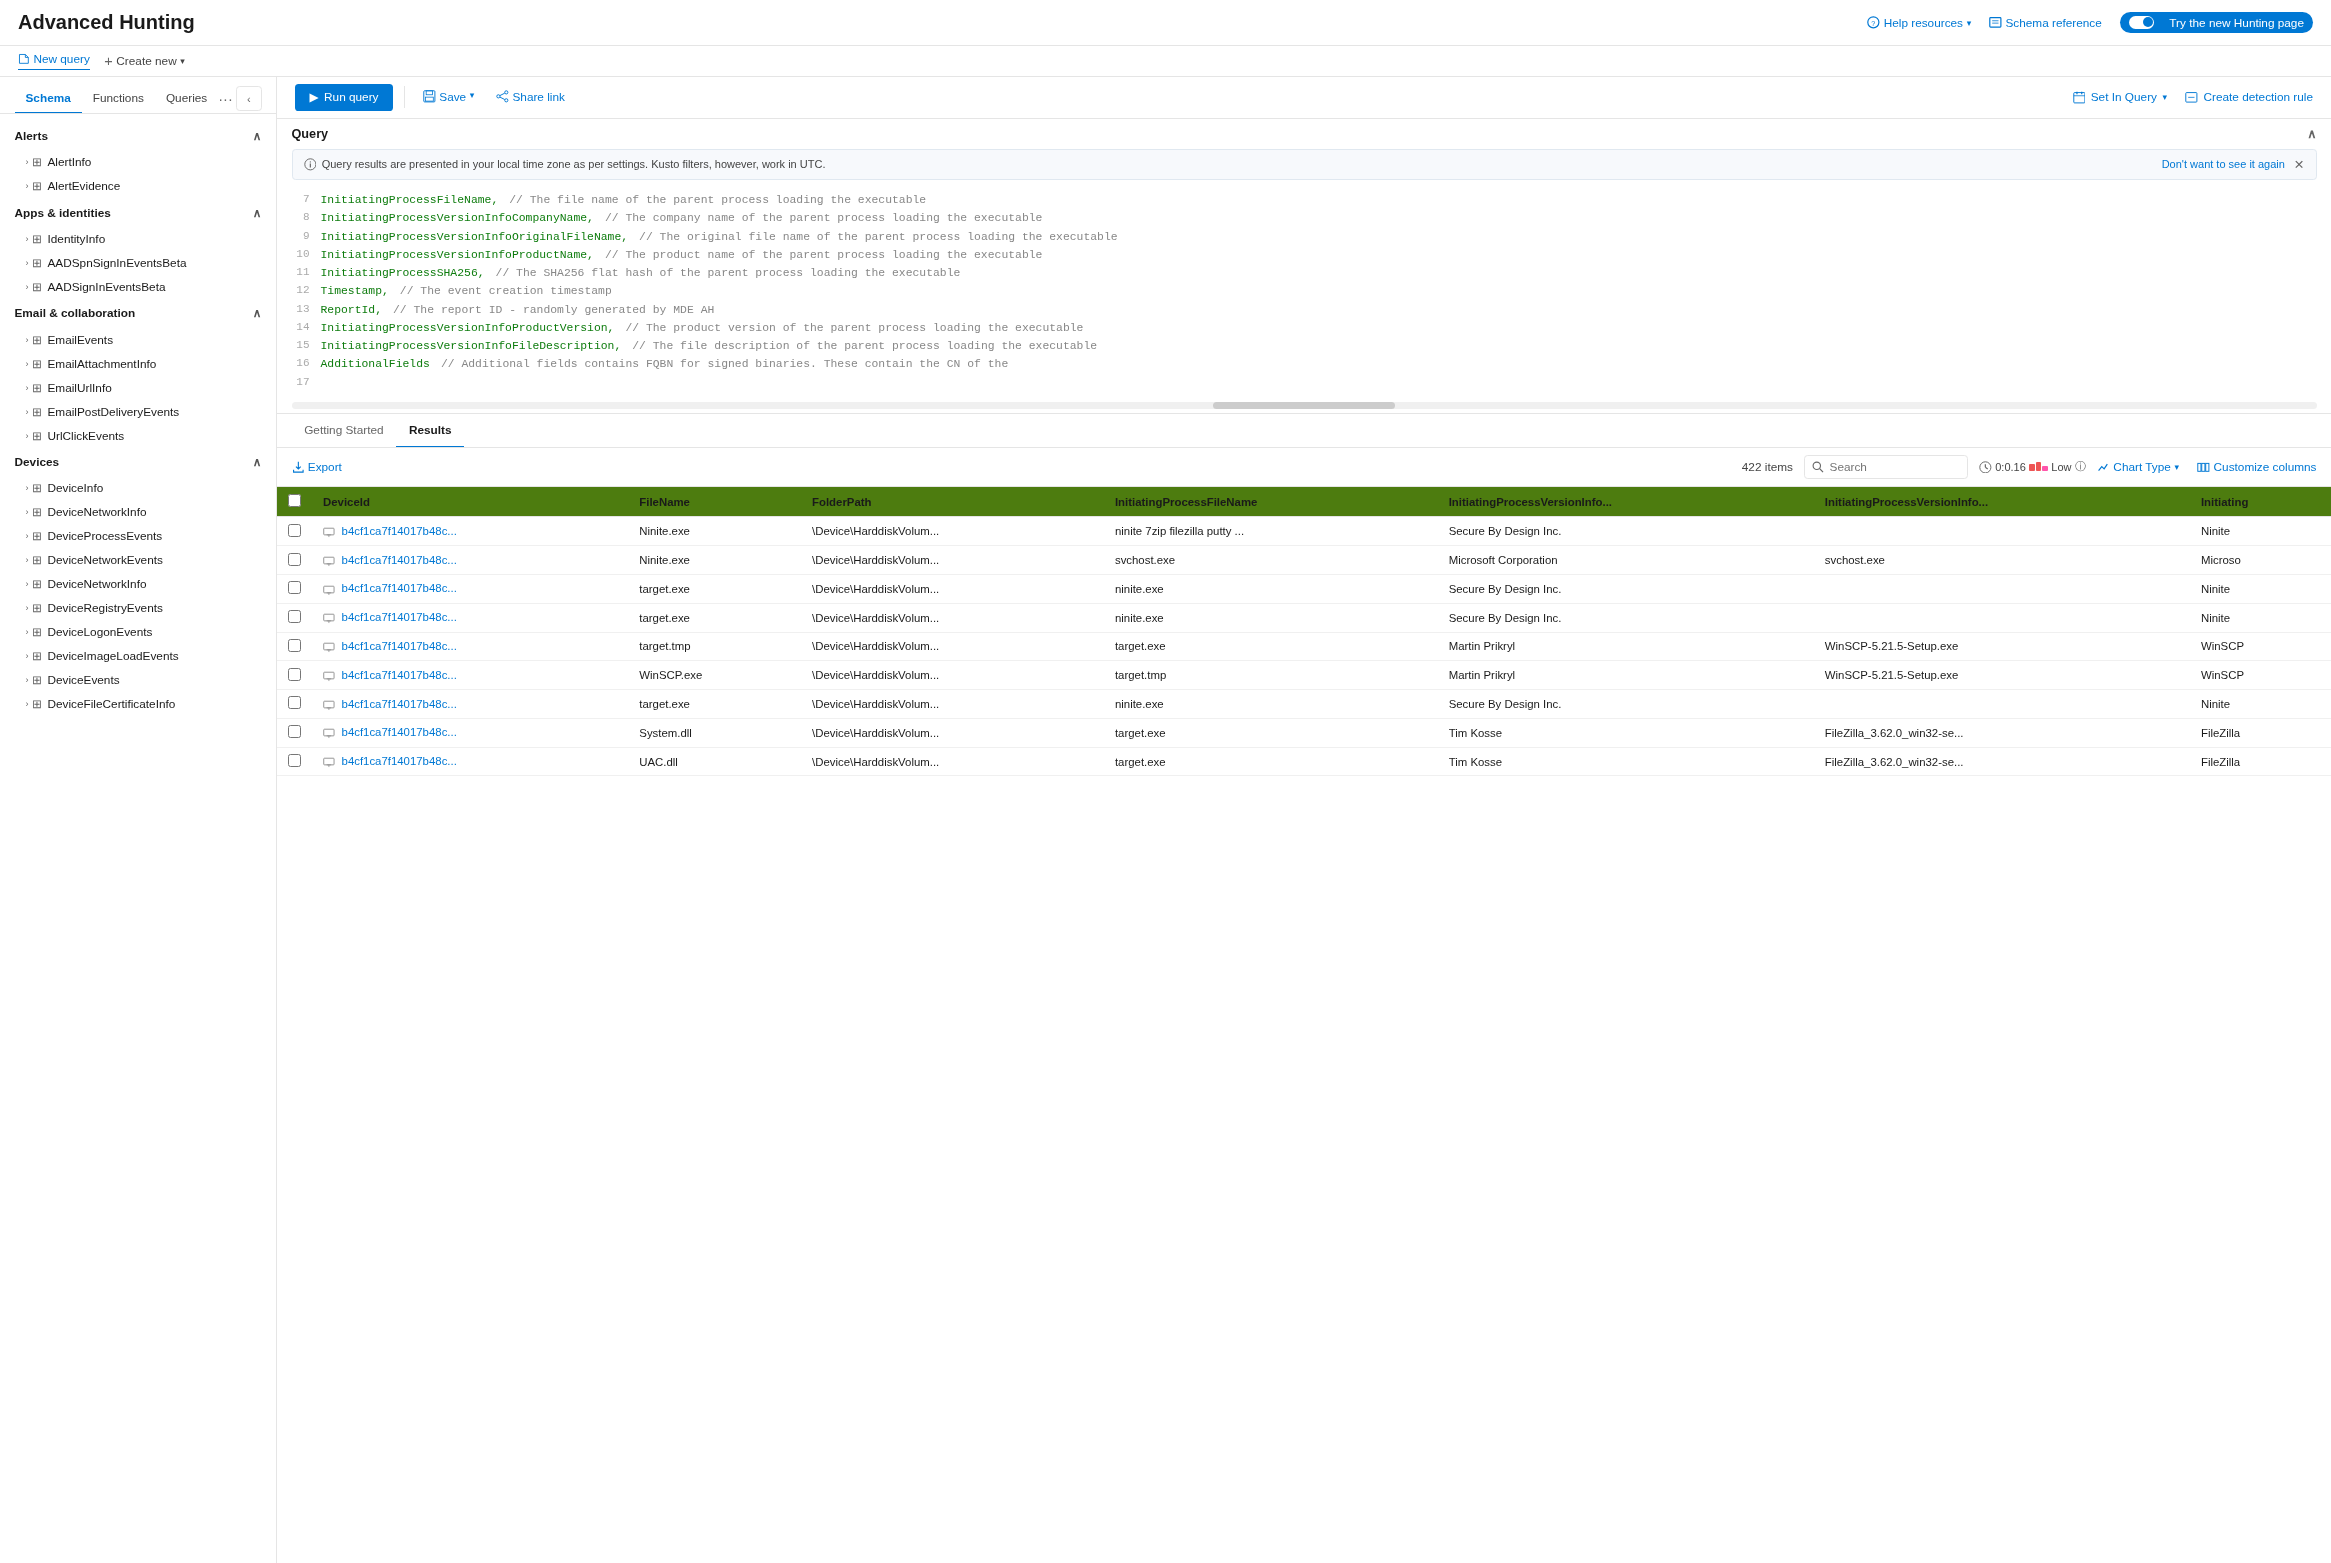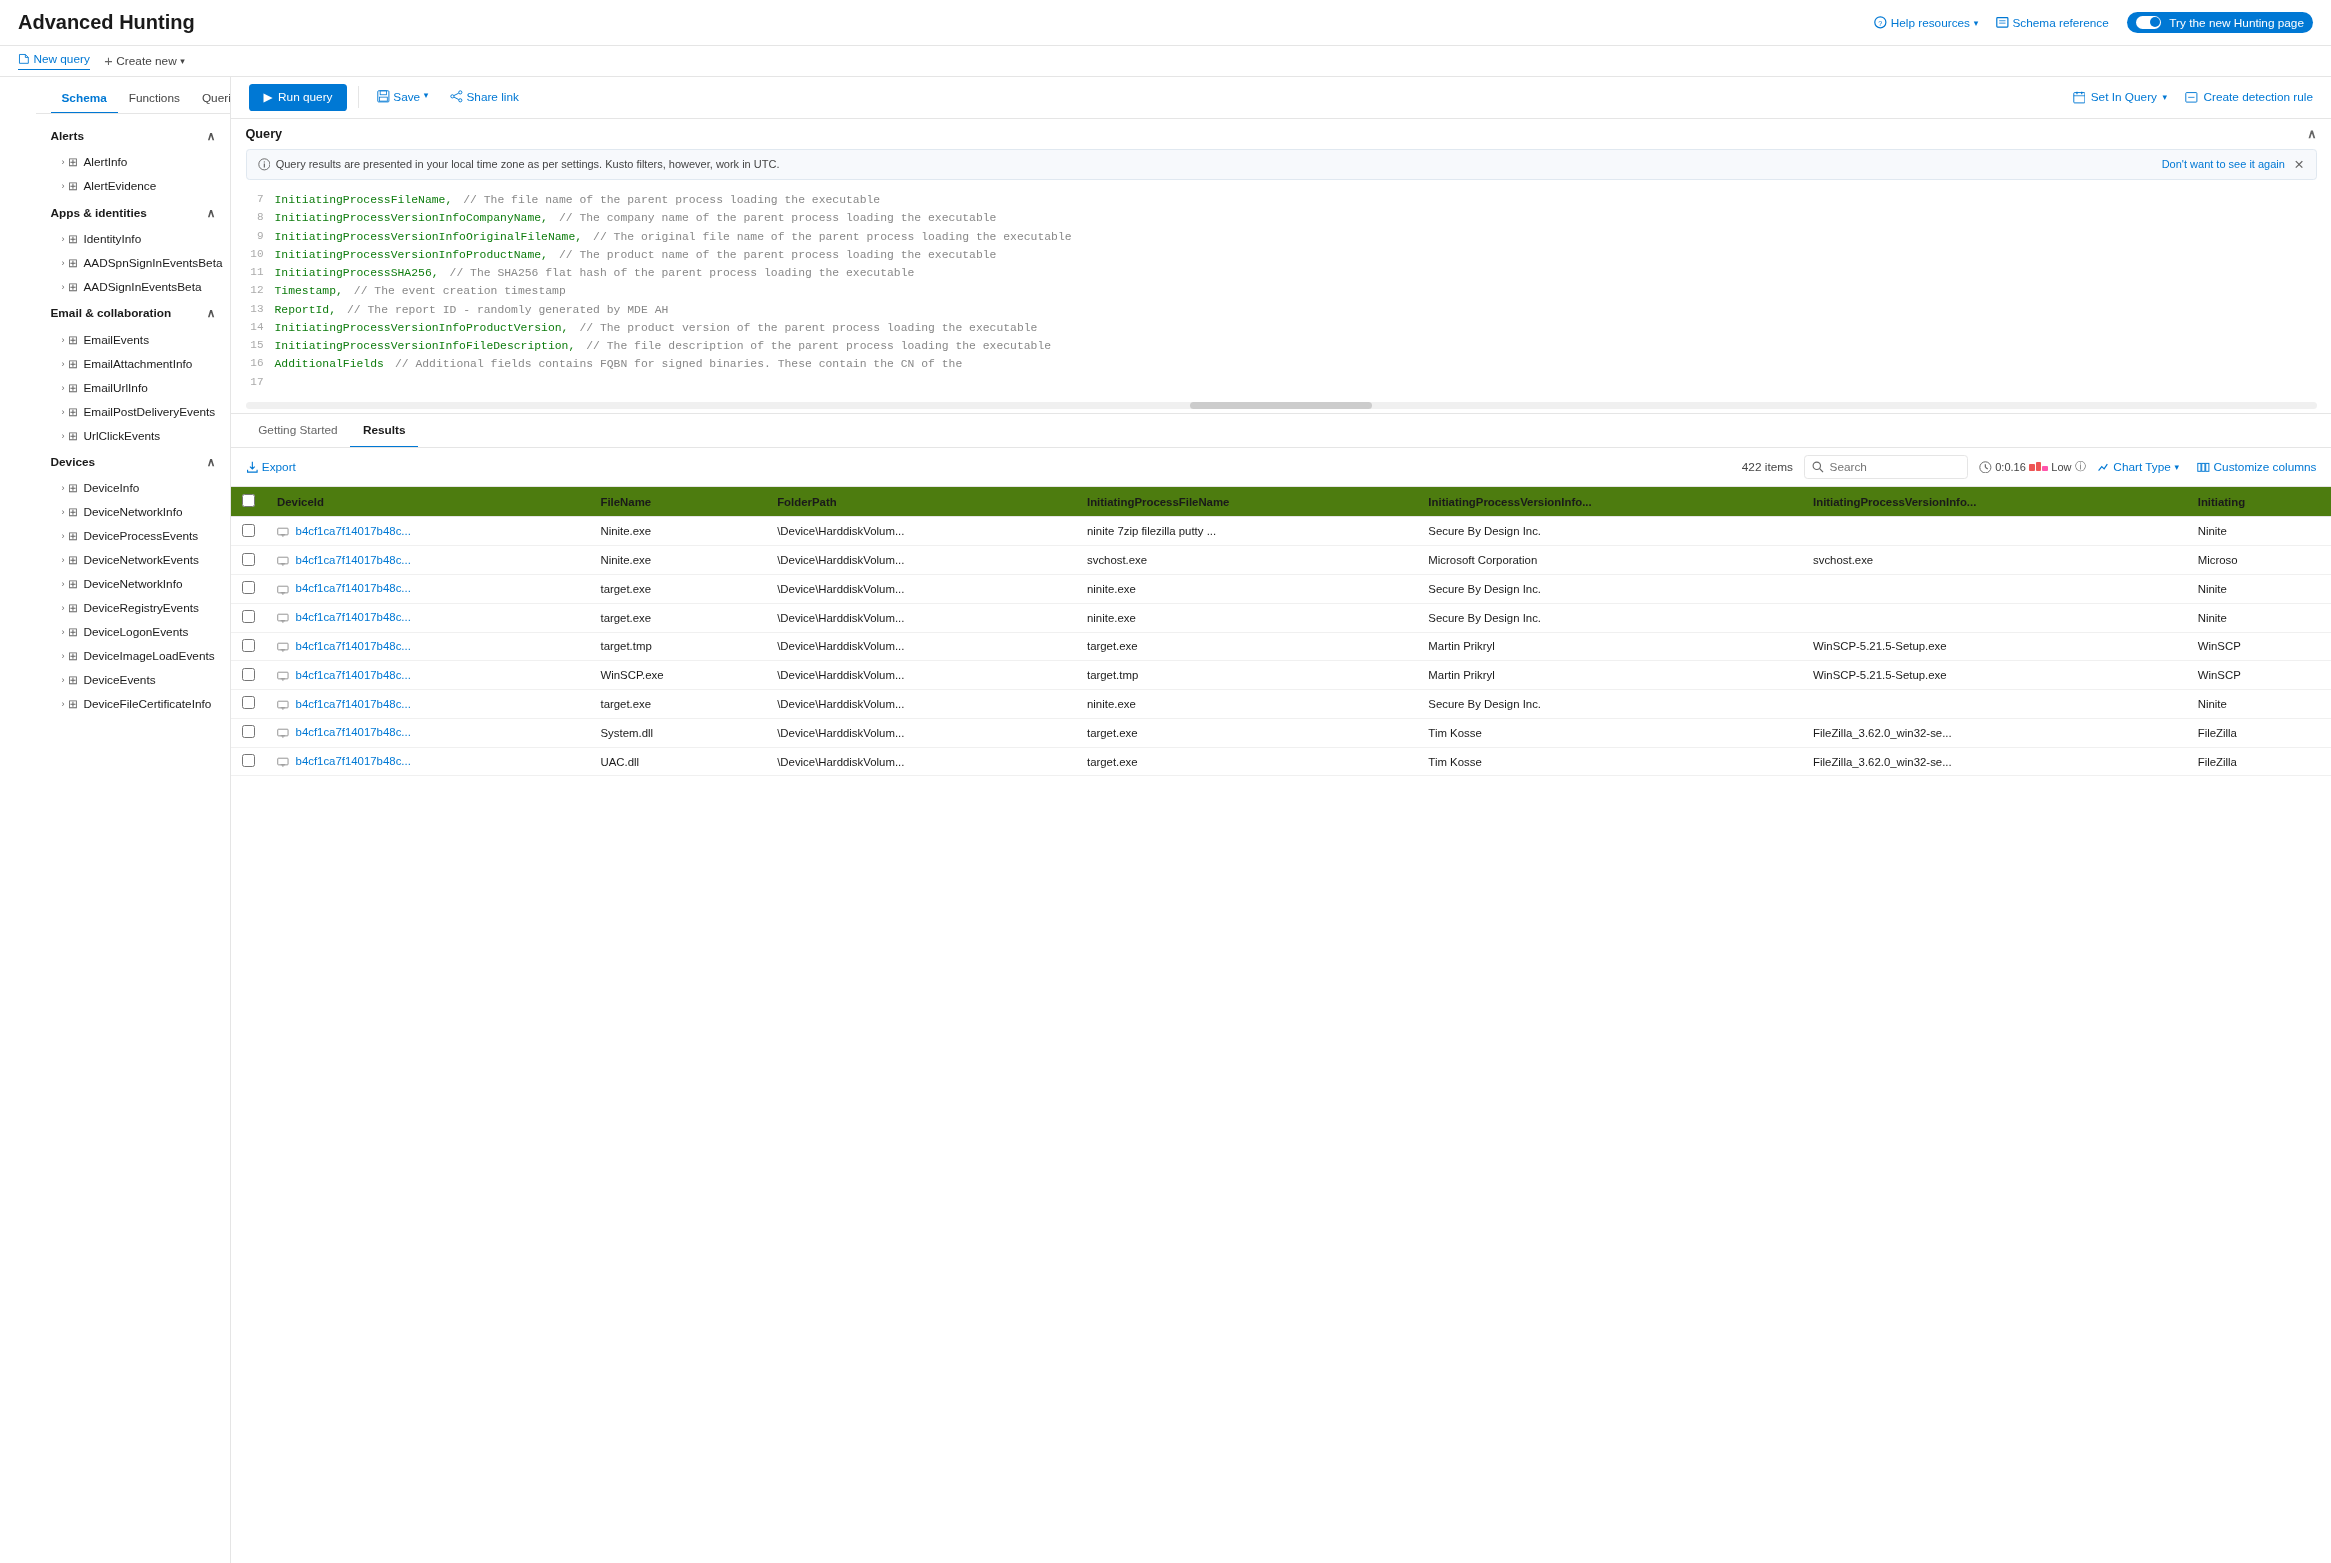--- a/index.html
+++ b/index.html
@@ -15,21 +15,21 @@
     .toolbar { display: flex; align-items: center; gap: 7.3px; padding: 7.3px 18px; border-bottom: 0.9px solid #e5e5e5; }
     .btn-run { background: #0078d4; color: white; border: none; padding: 6.4px 14.5px; border-radius: 3.6px; cursor: pointer; font-size: 11.8px; display: flex; align-items: center; gap: 5.5px; font-weight: 500; }
     .btn-text { background: none; border: none; color: #0078d4; cursor: pointer; font-size: 11.8px; padding: 5.5px 7.3px; display: flex; align-items: flex-start; gap: 3.6px; }
     .toolbar-sep { width: 0.9px; height: 22px; background: #e5e5e5; margin: 0 3.6px; }
     .btn-right { margin-left: auto; color: #0078d4; background: none; border: none; cursor: pointer; font-size: 11.8px; display: flex; align-items: center; gap: 5.5px; }
 
     
     .main { display: flex; flex: 1; overflow: hidden; }
 
     
-    .sidebar { width: 231px; border-right: 0.9px solid #e5e5e5; display: flex; flex-direction: column; overflow: hidden; padding-left: 36px; }
+    .sidebar { width: 277px; border-right: 0.9px solid #e5e5e5; display: flex; flex-direction: column; overflow: hidden; }
     .sidebar-tabs { display: flex; align-items: center; padding: 7.3px 14.5px 0; border-bottom: 0.9px solid #e5e5e5; gap: 0; }
     .sidebar-tab { padding: 7.3px 11px; font-size: 11.8px; cursor: pointer; color: #444; border-bottom: 1.8px solid transparent; }
     .sidebar-tab.active { color: #0078d4; border-bottom: 1.8px solid #0078d4; font-weight: 600; }
     .sidebar-tab-more { margin-left: auto; color: #666; cursor: pointer; font-size: 14.5px; }
     .collapse-btn { width: 25.5px; height: 25.5px; display: flex; align-items: center; justify-content: center; border: 0.9px solid #e5e5e5; border-radius: 3.6px; cursor: pointer; color: #666; font-size: 11px; margin-left: 3.6px; }
     
     .sidebar-content { flex: 1; overflow-y: auto; padding: 7.3px 0; }
     .schema-section { }
     .schema-section-header { display: flex; align-items: center; justify-content: space-between; padding: 7.3px 14.5px; font-weight: 600; font-size: 11.8px; color: #1a1a1a; cursor: pointer; }
     .schema-item { display: flex; align-items: center; padding: 4.5px 14.5px 4.5px 25.5px; cursor: pointer; color: #1a1a1a; font-size: 11.8px; }
@@ -98,21 +98,21 @@
       <span style="font-size:9px">▾</span>
     </span>
     <span>
       <svg width="12.7" height="12.7" viewBox="0 0 16 16">
           <rect x="1" y="2" width="14" height="12" rx="1" stroke="#0078d4" stroke-width="1.5" fill="none"></rect>
           <line x1="4" y1="6" x2="12" y2="6" stroke="#0078d4" stroke-width="1"></line>
           <line x1="4" y1="9" x2="12" y2="9" stroke="#0078d4" stroke-width="1"></line>
         </svg>
       <span>Schema reference</span>
     </span>
-    <span style="background:#0078d4;color:white;border-radius:11px;padding:3.6px 9px;gap:8px;display:flex;align-items:center">
+    <span style="background:#0078d4;color:white;border-radius:11px;padding:3.6px 9px;gap:15px;display:flex;align-items:center">
       <span style="background:#fff;border-radius:7.3px;width:25.5px;height:12.7px;position:relative;display:inline-block">
         <span style="position:absolute;right:1.8px;top:0.9px;width:10px;height:10px;background:#0078d4;border-radius:50%;display:inline-block"></span>
       </span>
       <span>Try the new Hunting page</span>
     </span>
   </div>
 </div>
 
 <div style="display:flex;align-items:center;padding:5.5px 18px;border-bottom:0.9px solid #e5e5e5;gap:14.5px">
   <span style="color:#0078d4;cursor:pointer;font-size:11.8px;display:flex;align-items:center;gap:3.6px;border-bottom:1.8px solid #0078d4;padding-bottom:3.6px">

